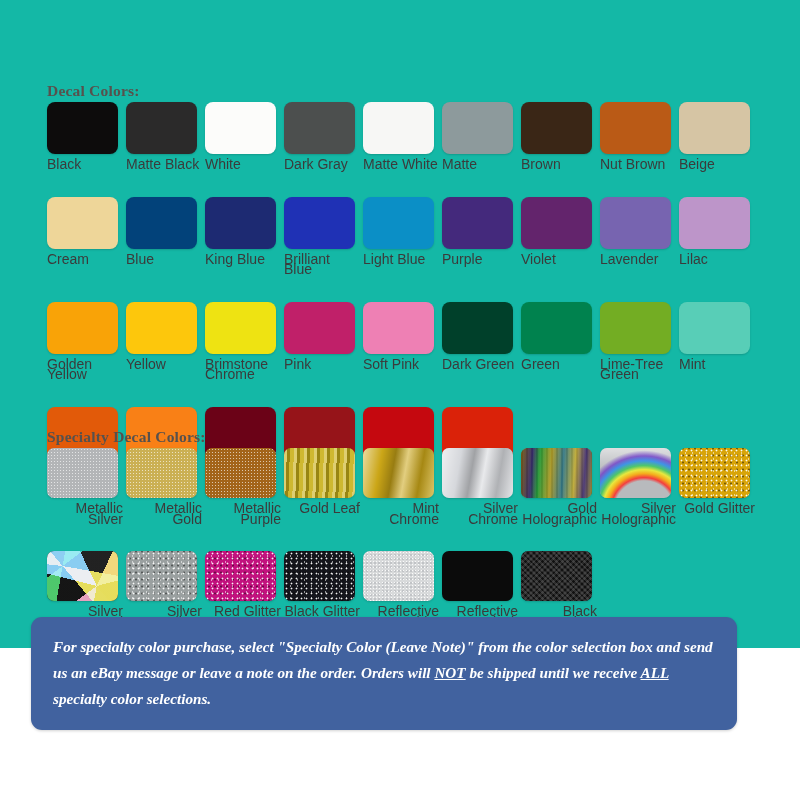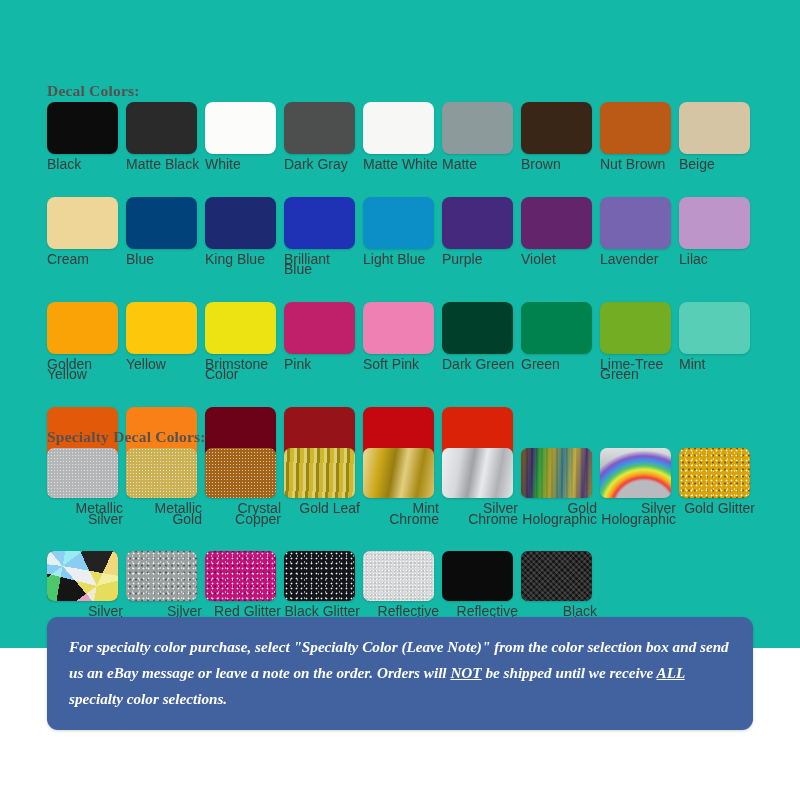--- a/index.html
+++ b/index.html
@@ -178,21 +178,21 @@
     background-image:
       radial-gradient(rgba(255,255,255,0.9) 0.7px, transparent 0.9px),
       radial-gradient(rgba(150,155,160,0.55) 0.6px, transparent 0.9px);
     background-size: 3px 3px, 4px 4px;
     background-position: 0 0, 2px 2px;
   }
 
   
   #notice-box {
     position: absolute;
-    left: 47px;
+    left: 31px;
     top: 617px;
     width: 706px;
     box-sizing: border-box;
     background: #41629f;
     border-radius: 11px;
     padding: 17px 22px 18px 22px;
     box-shadow: 0 1px 3px rgba(0,0,0,0.18);
   }
 
   #notice-text {
@@ -289,21 +289,21 @@
       <div class="swatch-cell">
         <div class="swatch-chip" style="background: rgb(249, 163, 7);"></div>
         <div class="swatch-label">Golden Yellow</div>
       </div>
       <div class="swatch-cell">
         <div class="swatch-chip" style="background: rgb(253, 199, 12);"></div>
         <div class="swatch-label">Yellow</div>
       </div>
       <div class="swatch-cell">
         <div class="swatch-chip" style="background: rgb(238, 227, 18);"></div>
-        <div class="swatch-label">Brimstone Color</div>
+        <div class="swatch-label">Brimstone Chrome</div>
       </div>
       <div class="swatch-cell">
         <div class="swatch-chip" style="background: rgb(192, 32, 105);"></div>
         <div class="swatch-label">Pink</div>
       </div>
       <div class="swatch-cell">
         <div class="swatch-chip" style="background: rgb(238, 128, 180);"></div>
         <div class="swatch-label">Soft Pink</div>
       </div>
       <div class="swatch-cell">
@@ -354,21 +354,21 @@
       <div class="swatch-cell specialty">
         <div class="swatch-chip tex-speckle" style="background: rgb(179, 181, 183);"></div>
         <div class="swatch-label">Metallic Silver</div>
       </div>
       <div class="swatch-cell specialty">
         <div class="swatch-chip tex-speckle" style="background: rgb(203, 176, 84);"></div>
         <div class="swatch-label">Metallic Gold</div>
       </div>
       <div class="swatch-cell specialty">
         <div class="swatch-chip tex-speckle" style="background: rgb(163, 100, 26);"></div>
-        <div class="swatch-label">Crystal Copper</div>
+        <div class="swatch-label">Metallic Purple</div>
       </div>
       <div class="swatch-cell specialty">
         <div class="swatch-chip tex-foil" style="background: rgb(201, 176, 24);"></div>
         <div class="swatch-label">Gold Leaf</div>
       </div>
       <div class="swatch-cell specialty">
         <div class="swatch-chip tex-chrome" style="background: rgb(203, 166, 23);"></div>
         <div class="swatch-label">Mint Chrome</div>
       </div>
       <div class="swatch-cell specialty">

